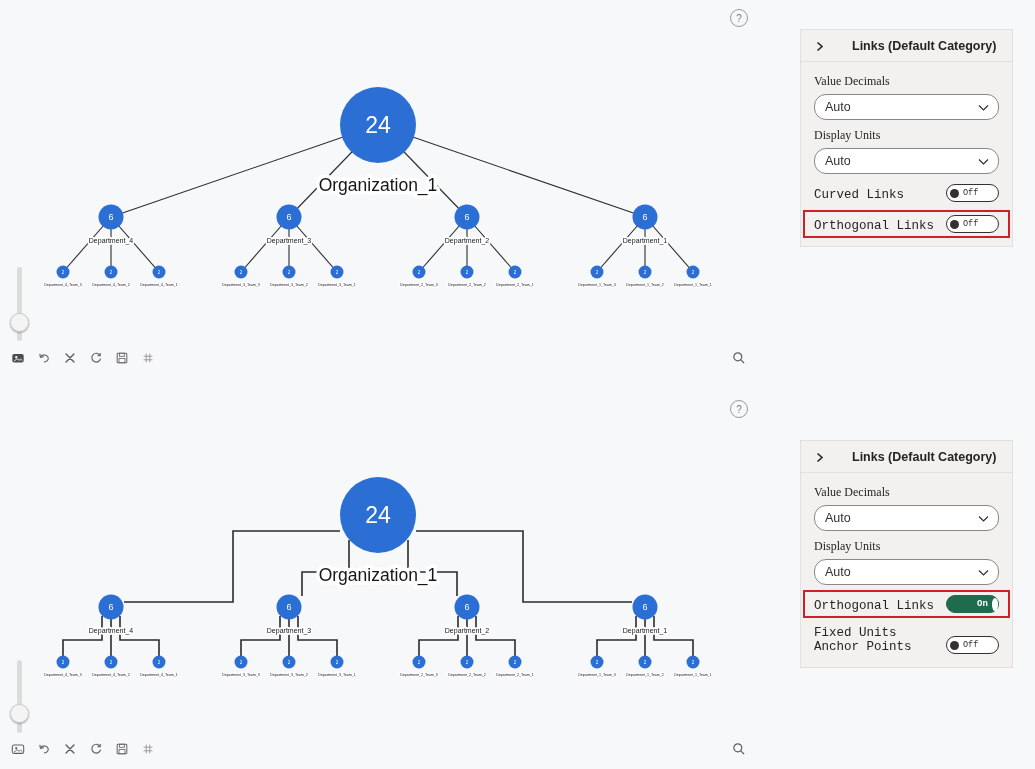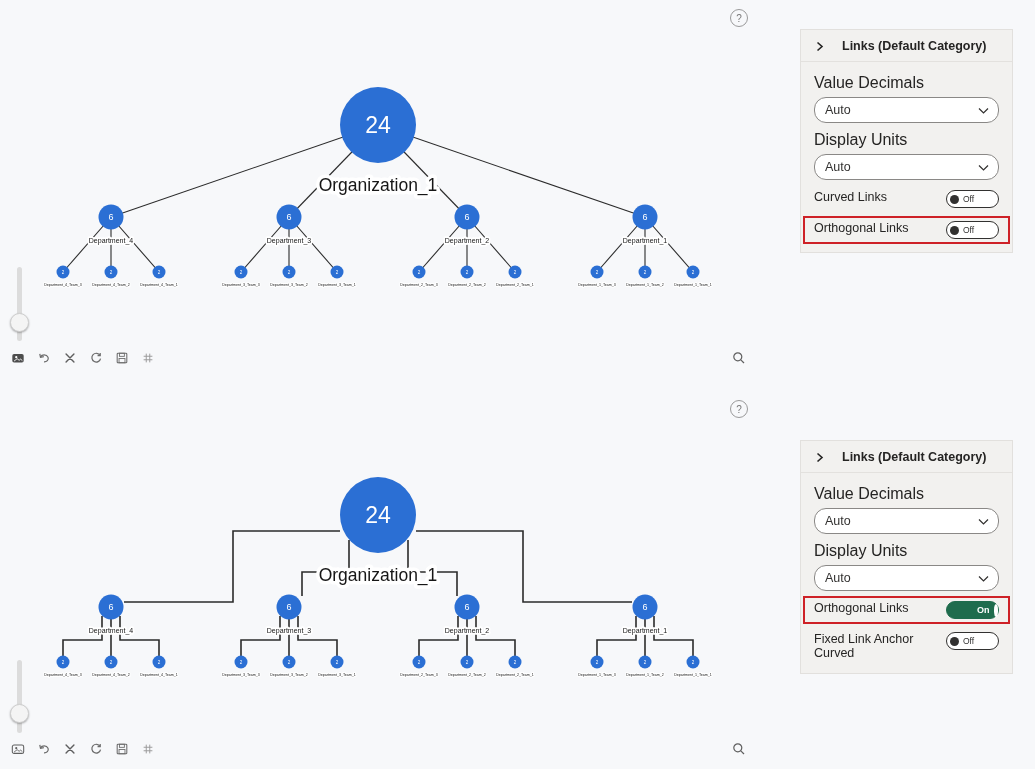--- a/index.html
+++ b/index.html
@@ -24,30 +24,30 @@
 
   
   .toolbar{position:absolute;left:11px;display:flex;gap:12px;align-items:center;}
   .toolbar .tico{width:14px;height:14px;display:block;}
 
   
   .panel{position:absolute;left:800px;width:213px;background:#f2f1ef;
          border:1px solid #e2e0dd;box-sizing:border-box;}
   #panel-1{top:29px;}
   #panel-2{top:440px;}
-  .panel-header{display:flex;align-items:center;gap:17px;padding:9px 13px 8px;
+  .panel-header{display:flex;align-items:center;gap:27px;padding:9px 13px 8px;
         border-bottom:1px solid #e3e1de;font-size:12.5px;font-weight:bold;color:#252423;cursor:pointer;}
   .panel-body{padding:4px 13px 10px;}
-  .f-label{font-size:16px;margin:8px 0 5px;}
+  .f-label{font-size:12px;margin:8px 0 5px;font-family:Liberation Serif, serif;}
   .dropdown{position:relative;height:26px;background:#fff;border:1px solid #8a8886;
         border-radius:12px;display:flex;align-items:center;box-sizing:border-box;}
   .dropdown .dval{font-size:12.5px;padding-left:10px;color:#323130;}
   .dropdown .dchev{position:absolute;right:9px;top:9px;}
-  .row-toggle{display:flex;align-items:flex-start;justify-content:space-between;
-        margin:7px -9px 0;padding:3px 9px;}
+  .row-toggle{display:flex;align-items:flex-end;justify-content:space-between;
+        margin:7px -9px 0;padding:3px 9px;font-family:Liberation Mono, monospace;}
   .row-toggle .t-label{font-size:12.5px;}
   .row-toggle.highlight{outline:2.5px solid #ce2127;}
   .toggle{display:inline-flex;align-items:center;width:53px;height:18px;border-radius:10px;
         box-sizing:border-box;cursor:pointer;flex:none;}
   .toggle.off{background:#fff;border:1.5px solid #323130;}
   .toggle.off .knob{order:1;width:9px;height:9px;border-radius:50%;background:#323130;margin-left:3px;}
   .toggle.off .tg-state{order:2;font-size:8.5px;color:#323130;margin-left:4px;}
   .toggle.on{background:#1f6c4d;border:1.5px solid #1f6c4d;padding-left:24px;}
   .toggle.on .tg-state{order:1;font-size:9px;color:#fff;margin-left:6px;font-weight:bold;}
   .toggle.on .knob{order:2;width:13px;height:13px;border-radius:50%;background:#fff;margin-left:4px;}
@@ -349,21 +349,21 @@
         </svg>
       </div>
       <div class="row-toggle highlight">
         <span class="t-label">Orthogonal Links</span>
         <span class="toggle on">
           <span class="knob"></span>
           <span class="tg-state">On</span>
         </span>
       </div>
       <div class="row-toggle">
-        <span class="t-label">Fixed Link Anchor Curved</span>
+        <span class="t-label">Fixed Units Anchor Points</span>
         <span class="toggle off">
           <span class="knob"></span>
           <span class="tg-state">Off</span>
         </span>
       </div>
     </div>
   </div>
 
 </div>
 

